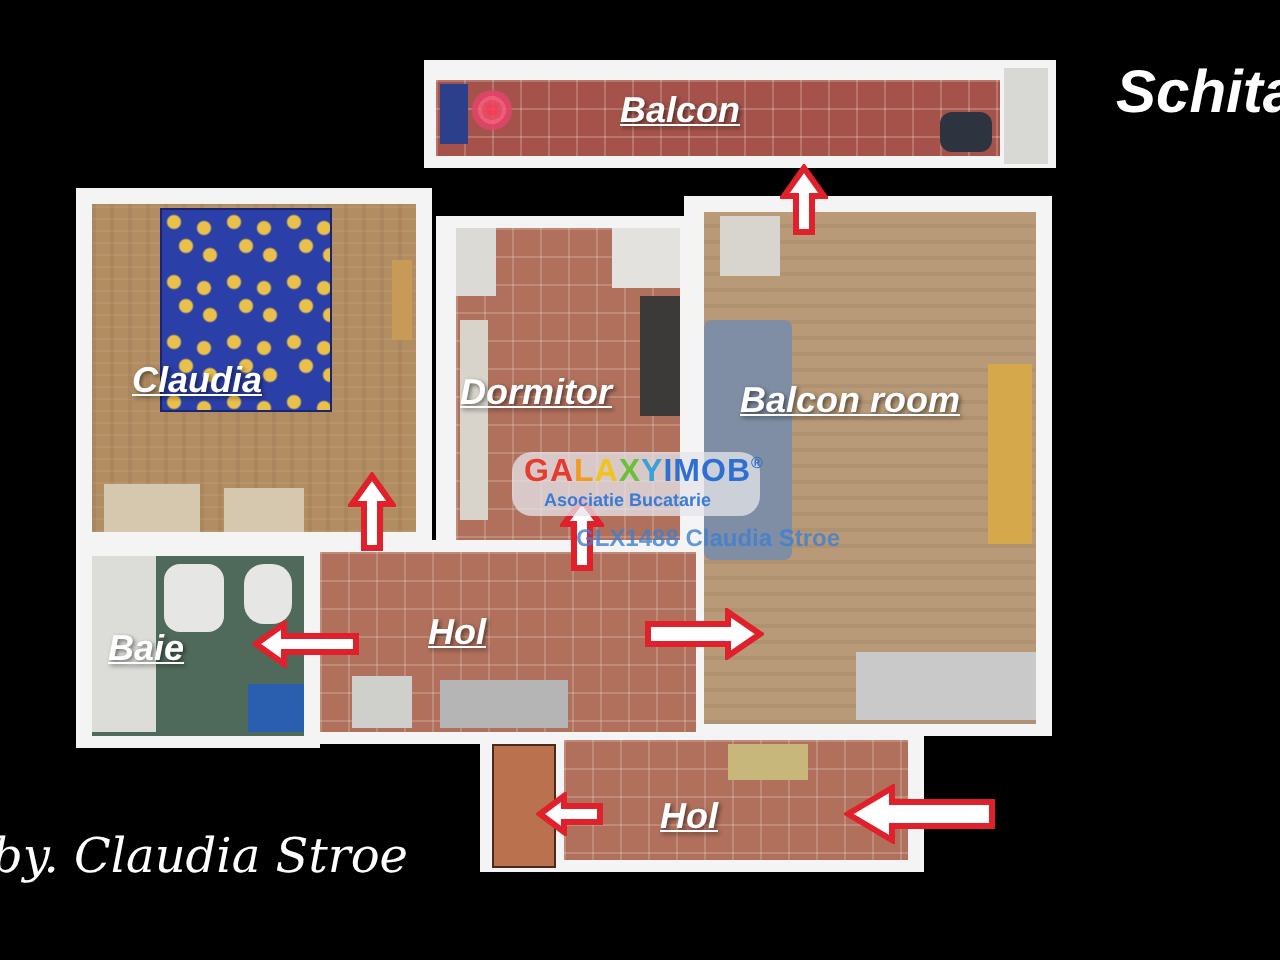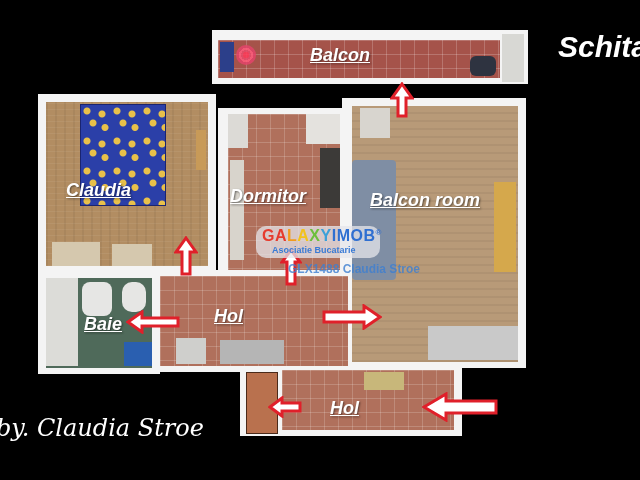--- a/index.html
+++ b/index.html
@@ -72,21 +72,21 @@
 <div class="abs" style="left:428px;top:326px;width:90px;height:34px;background:#c9c9c9;"></div>
 <div class="abs" style="left:360px;top:108px;width:30px;height:30px;background:#d8d5cf;"></div>
 <div class="abs room-label" style="left:370px;top:190px;">Balcon room</div>
 
 <div class="abs wall" style="left:38px;top:270px;width:122px;height:104px;"></div>
 <div class="abs bath" style="left:46px;top:278px;width:108px;height:90px;"></div>
 <div class="abs" style="left:46px;top:278px;width:32px;height:88px;background:#dcdcd8;"></div>
 <div class="abs" style="left:82px;top:282px;width:30px;height:34px;background:#e6e6e4;border-radius:8px;"></div>
 <div class="abs" style="left:122px;top:282px;width:24px;height:30px;background:#e6e6e4;border-radius:10px;"></div>
 <div class="abs" style="left:124px;top:342px;width:30px;height:24px;background:#2a5fb0;"></div>
-<div class="abs room-label" style="left:84px;top:314px;">Baie</div>
+<div class="abs room-label" style="left:54px;top:314px;">Baie</div>
 
 <div class="abs wall" style="left:152px;top:270px;width:200px;height:102px;"></div>
 <div class="abs tile" style="left:160px;top:276px;width:188px;height:90px;"></div>
 <div class="abs" style="left:220px;top:340px;width:64px;height:24px;background:#b5b5b5;"></div>
 <div class="abs" style="left:176px;top:338px;width:30px;height:26px;background:#cfcfcc;"></div>
 <div class="abs room-label" style="left:214px;top:306px;">Hol</div>
 
 <div class="abs wall" style="left:240px;top:366px;width:222px;height:70px;"></div>
 <div class="abs tile" style="left:282px;top:370px;width:172px;height:60px;"></div>
 <div class="abs" style="left:246px;top:372px;width:30px;height:60px;background:#b9714e;border:1px solid #4a2a1a;"></div>

